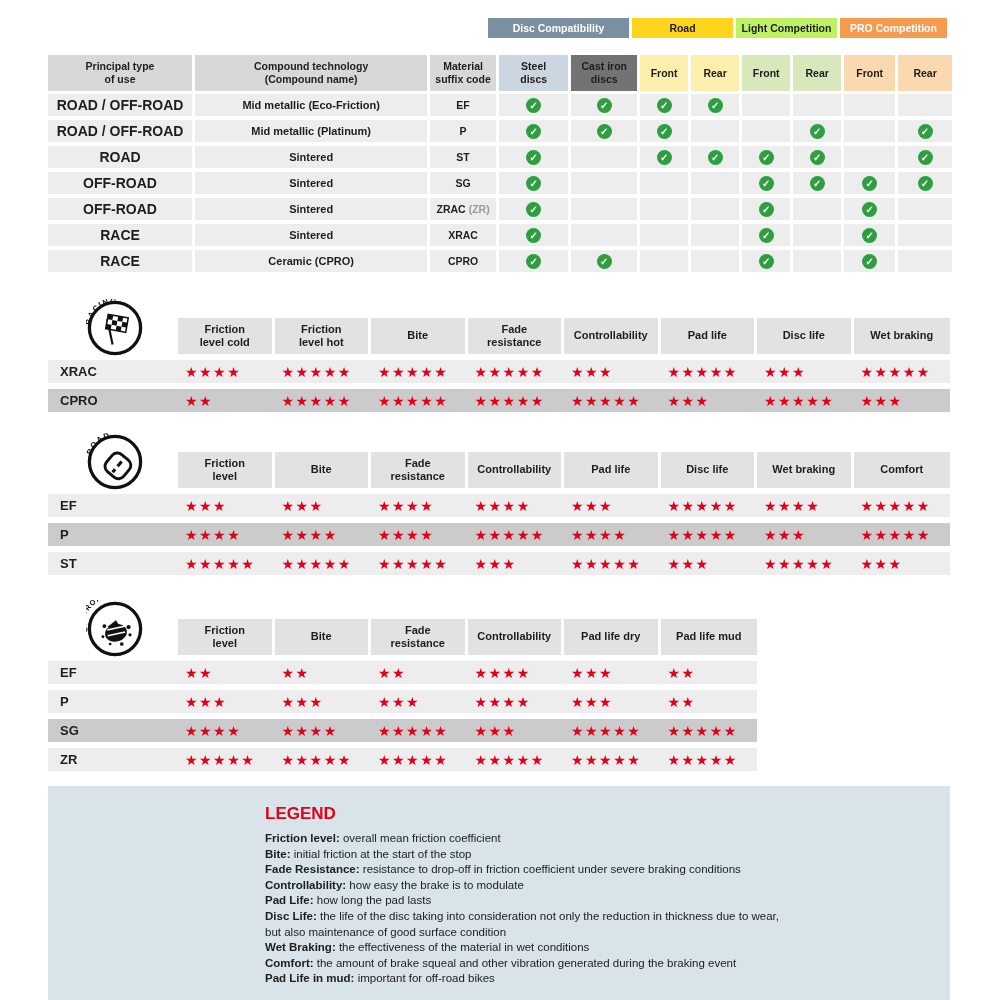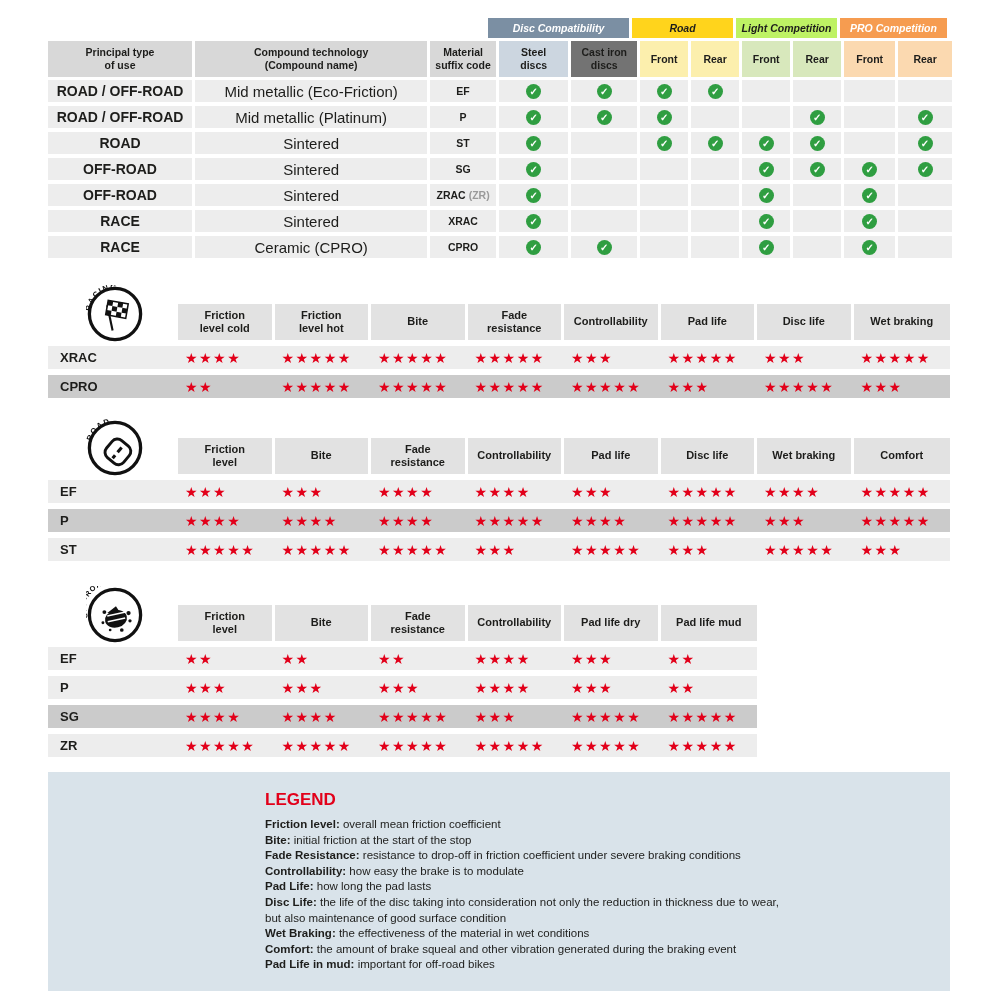--- a/index.html
+++ b/index.html
@@ -7,21 +7,21 @@
   body {
     width: 1000px;
     font-family: "Liberation Sans", sans-serif;
     color: #1d1d1b;
     -webkit-font-smoothing: antialiased;
   }
   .page { padding: 18px 48px 15px 48px; width: 1000px; }
 
   
   .c-row { display: flex; }
-  .banner-row { margin-bottom: 3px; font-style: italic; }
+  .banner-row { margin-bottom: 17px; }
   .c-spacer { height: 20px; }
   .c-banner {
     height: 20px; margin-right: 3px;
     display: flex; align-items: center; justify-content: center;
     font-size: 10.5px; font-weight: bold;
   }
   .c-banner:last-child { margin-right: 0; }
   .c-cell {
     border-right: 3px solid #fff;
     display: flex; align-items: center; justify-content: center;
@@ -34,21 +34,21 @@
     height: 36px; font-weight: bold; font-size: 10.5px;
     white-space: pre-line; line-height: 1.2;
   }
   .hdr-gray { background: var(--head-gray) !important; }
   .data-row { margin-bottom: 4px; }
   .data-row .c-cell { height: 22px; }
   .cw-use { width: 150px; } .cw-tech { width: 240px; } .cw-code { width: 70px; }
   .cw-steel { width: 74px; } .cw-cast { width: 70px; }
   .cw-fr { width: 52px; } .cw-pro { width: 55px; }
   .c-use { font-weight: bold; font-size: 14px; }
-  .c-tech { font-size: 15px; }
+  .c-tech { font-size: 11px; font-weight: bold; }
   .c-code { font-weight: bold; font-size: 10.5px; }
   .c-code .alt { color: #9a9a9a; margin-left: 3px; font-weight: 600; }
   .check {
     width: 15px; height: 15px; border-radius: 50%;
     background: var(--check-bg); color: #fff;
     font-size: 10px; font-weight: bold; line-height: 15px;
     display: flex; align-items: center; justify-content: center;
   }
 
   

